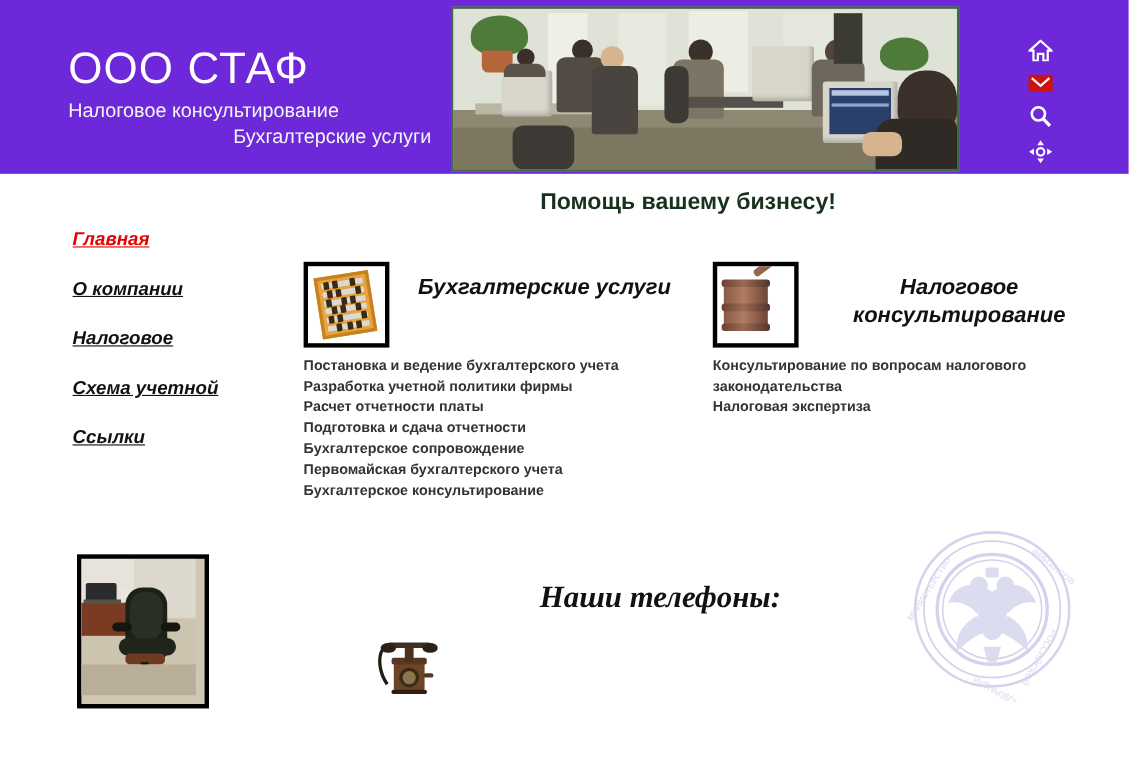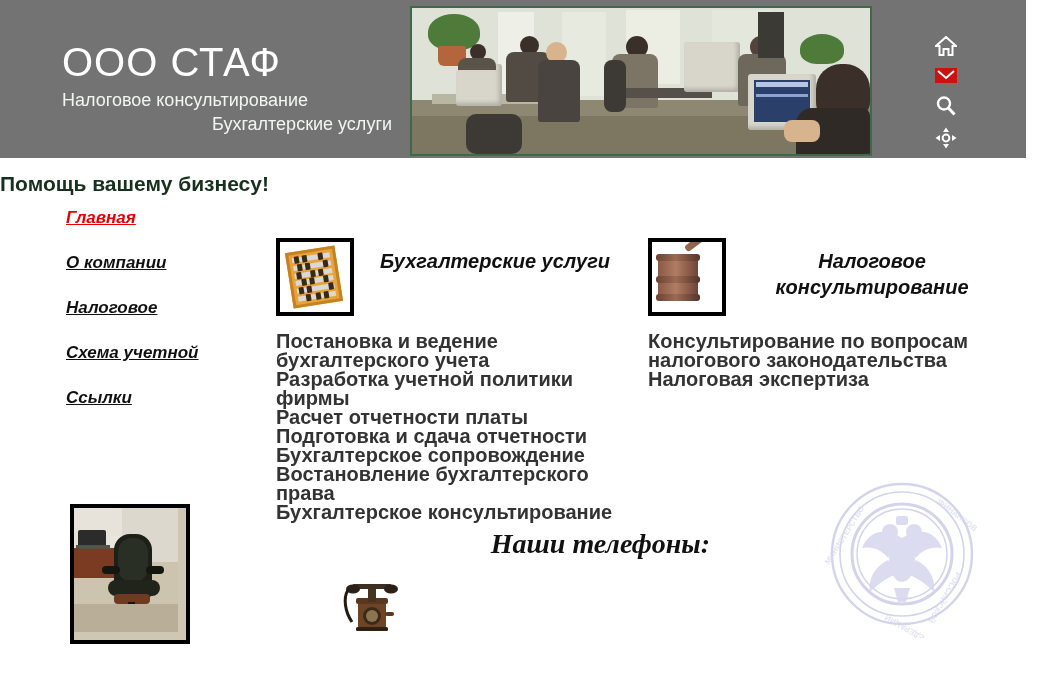--- a/index.html
+++ b/index.html
@@ -6,21 +6,21 @@
   body{
     width:1040px;height:698px;background:#fff;overflow:hidden;
     font-family:"Liberation Sans",sans-serif;
     -webkit-font-smoothing:antialiased;
   }
   .page{position:relative;width:1040px;height:698px;background:#fff;}
 
   
   .header{
     position:absolute;left:0;top:0;width:1026px;height:158px;
-    background:#737373;
+    background:#6d28d9;
   }
   .brand{position:absolute;left:62px;top:40px;width:340px;}
   .brand-title{
     font-size:40px;color:#ffffff;letter-spacing:1px;line-height:44px;
     font-weight:400;white-space:nowrap;
   }
   .brand-sub1{
     font-size:18px;color:#f2f6f2;line-height:24px;margin-top:4px;text-align:left;
     white-space:nowrap;
   }
@@ -47,21 +47,21 @@
   .pot{background:#b4653b;}
 
   
   .hdr-icons{position:absolute;left:935px;top:36px;width:28px;}
   .hdr-icon{width:24px;height:24px;margin-bottom:8px;position:relative;cursor:pointer;}
   .ico-mail{width:22px;height:15px;background:#cc1111;margin-top:4px;margin-bottom:12px;
     display:flex;align-items:center;justify-content:center;}
 
   
   .page-title{
-    position:absolute;left:0;top:172px;width:760px;text-align:left;
+    position:absolute;left:0;top:172px;width:760px;text-align:right;
     font-size:21px;font-weight:bold;color:#17311c;
   }
 
   
   .nav{position:absolute;left:66px;top:208px;width:200px;}
   .nav a{
     display:inline-block;margin-bottom:25px;
     font-size:17px;font-style:italic;font-weight:bold;
     color:#111;text-decoration:underline;cursor:pointer;white-space:nowrap;
   }
@@ -74,21 +74,21 @@
   .svc-head{display:flex;align-items:flex-start;}
   .thumb{
     width:70px;height:70px;border:4px solid #000;background:#fff;flex:0 0 auto;
     position:relative;overflow:hidden;
   }
   .svc-title{
     flex:1;text-align:center;font-size:20px;font-weight:bold;font-style:italic;
     color:#111;line-height:26px;padding-top:10px;
   }
   .svc-list{
-    margin-top:16px;font-size:20px;font-weight:bold;color:#333;line-height:19px;
+    margin-top:6px;font-size:13px;font-weight:bold;color:#333;line-height:19px;
   }
   .svc-list div{margin:0;}
 
   
   .abacus-frame{position:absolute;left:9px;top:7px;width:50px;height:56px;
     transform:rotate(-9deg);background:#e8a33c;border:3px solid #c5821f;box-sizing:border-box;}
   .abacus-rows{position:absolute;left:3px;top:3px;right:3px;bottom:3px;
     display:flex;flex-direction:column;justify-content:space-between;}
   .ab-row{height:5px;background:#d9d9d9;position:relative;}
   .ab-row i{position:absolute;top:-1px;width:5px;height:7px;background:#3a2a12;border-radius:1px;}
@@ -276,21 +276,21 @@
         </div>
       </div>
       <div class="svc-title">Бухгалтерские услуги</div>
     </div>
     <div class="svc-list">
       <div>Постановка и ведение бухгалтерского учета</div>
       <div>Разработка учетной политики фирмы</div>
       <div>Расчет отчетности платы</div>
       <div>Подготовка и сдача отчетности</div>
       <div>Бухгалтерское сопровождение</div>
-      <div>Востановление бухгалтерского права</div>
+      <div>Первомайская бухгалтерского учета</div>
       <div>Бухгалтерское консультирование</div>
     </div>
   </section>
 
   <section class="col col-right">
     <div class="svc-head">
       <div class="thumb">
         <div class="gav-handle"></div>
         <div class="gav-head"></div>
         <div class="gav-band" style="top:12px;"></div>

